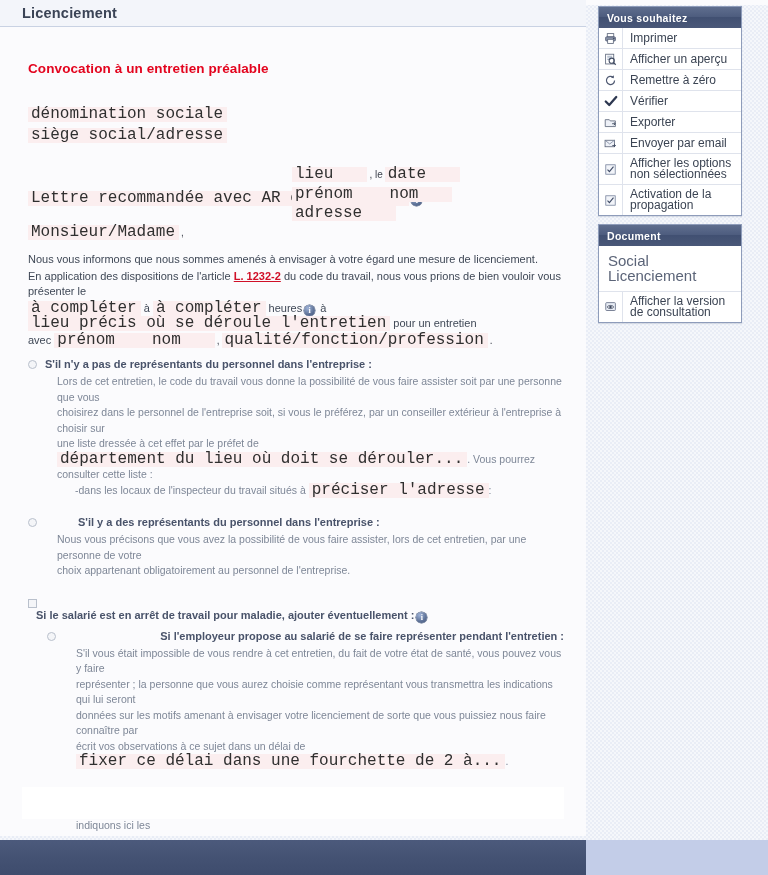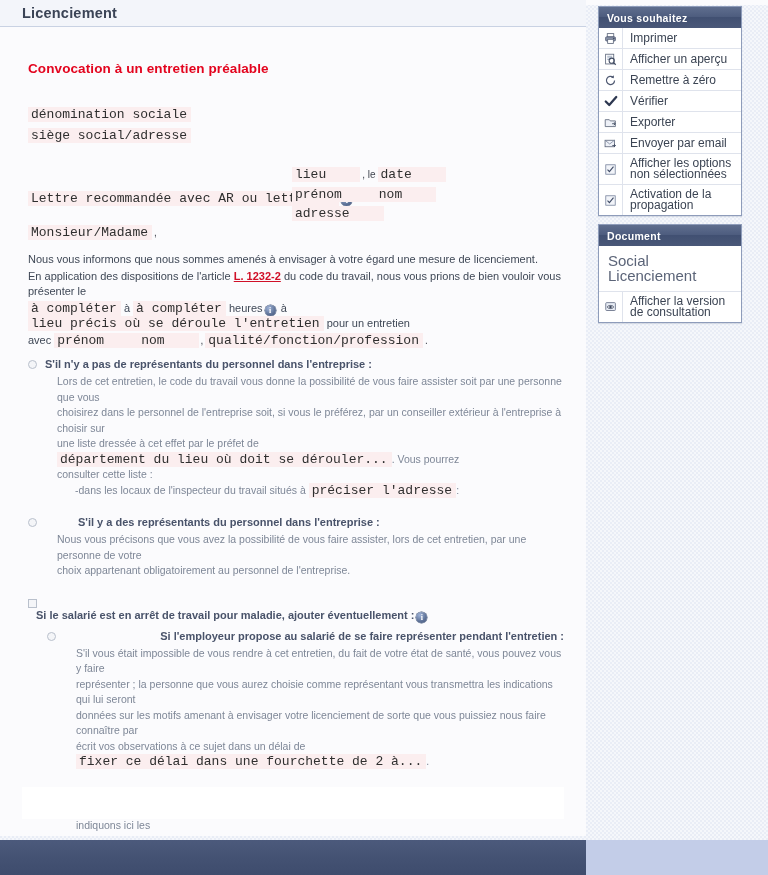--- a/index.html
+++ b/index.html
@@ -70,21 +70,21 @@
     font-size: 13.5px;
     font-weight: bold;
     margin: 0;
     padding-top: 34px;
     letter-spacing: .1px;
   }
 
   
   .fld {
     font-family: "Liberation Mono", monospace;
-    font-size: 13px;
+    font-size: 16px;
     color: #2f2f2f;
     background: #fbeeef;
     padding: 1px 4px 1px 3px;
     white-space: pre;
     display: inline-block;
     line-height: 13px;
   }
   .fld.wide { padding-right: 34px; }
 
   .block-company { margin-top: 28px; }

